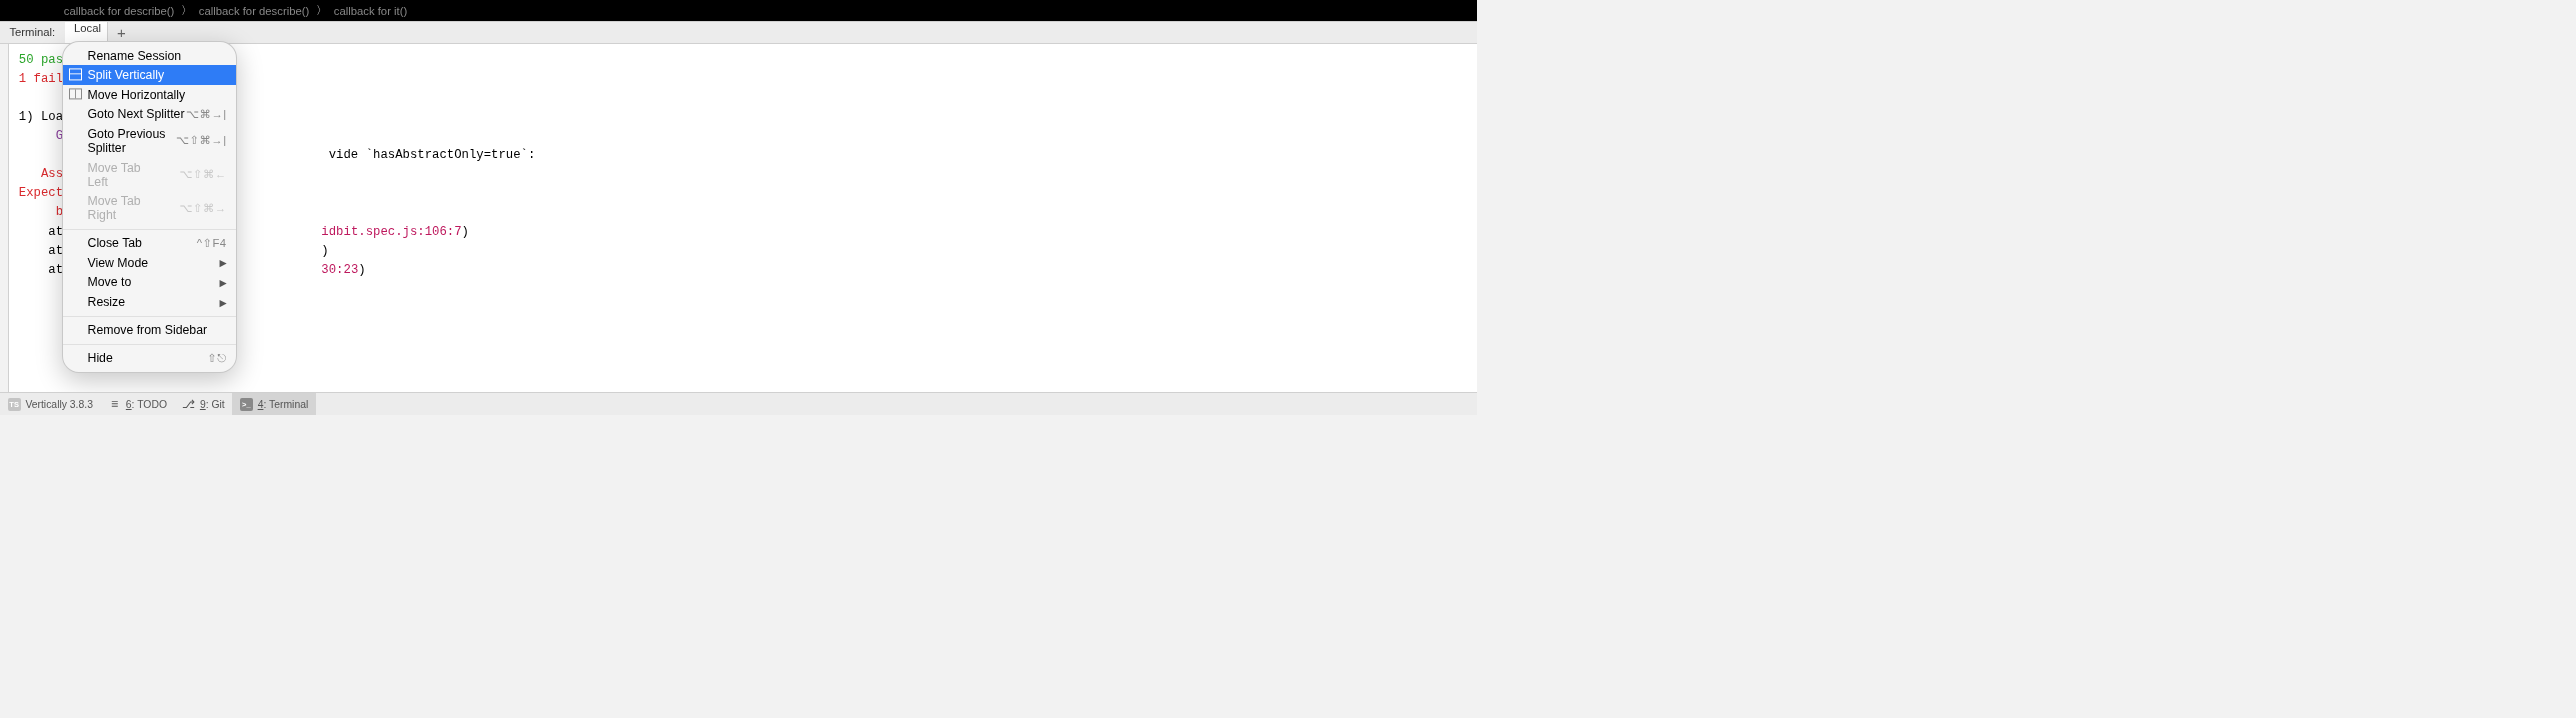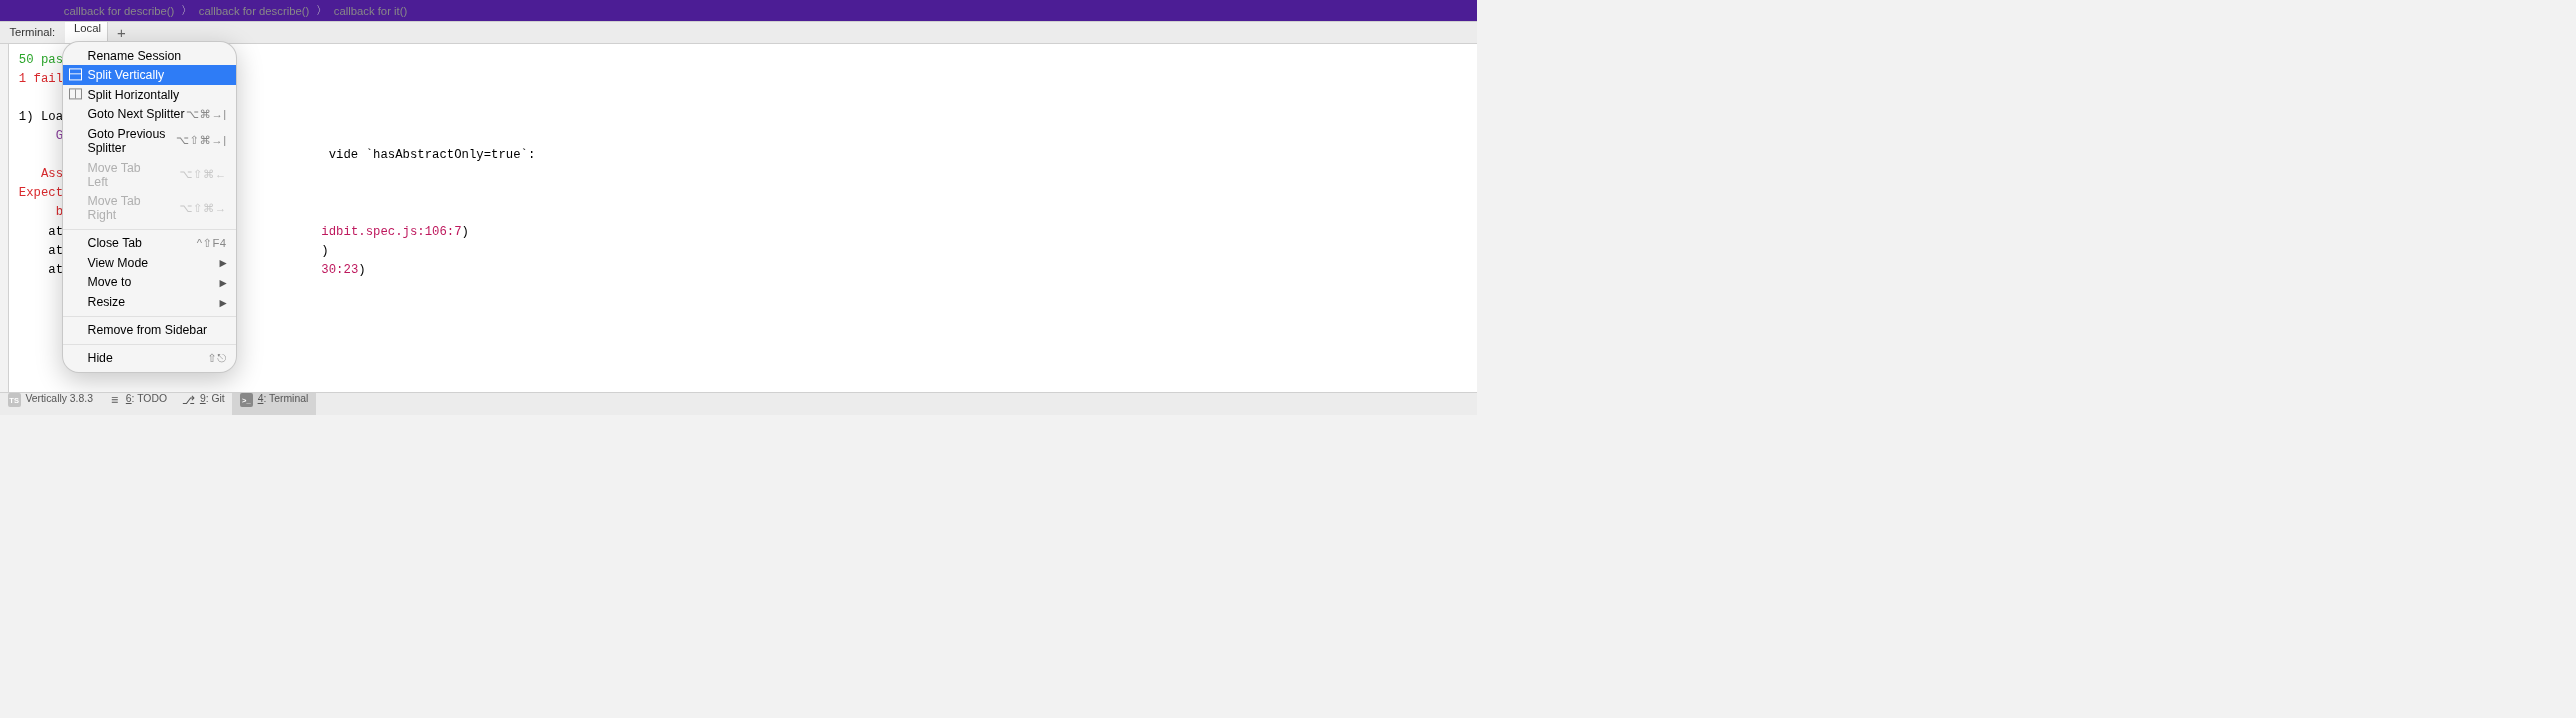--- a/index.html
+++ b/index.html
@@ -13,21 +13,21 @@
       overflow: hidden;
       position: relative;
     }
     .breadcrumb-bar {
       height: 21px;
       padding-left: 60px;
       display: flex;
       align-items: center;
       font-size: 11.3px;
       color: #888;
-      background: #4c1d95;
+      background: #000000;
     }
     .breadcrumb-item { padding: 0 3.8px; }
     .breadcrumb-sep { color: #ccc; padding: 0 2.8px; }
     .terminal-tabs-bar {
       height: 22.6px;
       background: #ececec;
       border-top: 0.9px solid #d0d0d0;
       border-bottom: 0.9px solid #d0d0d0;
       display: flex;
       align-items: center;
@@ -163,20 +163,21 @@
       height: 22.6px;
       background: #ececec;
       border-top: 0.9px solid #d0d0d0;
       display: flex;
       align-items: center;
       font-size: 10.4px;
       color: #555;
     }
     .status-item {
       display: flex;
+      align-items: center;
       gap: 4.7px;
       padding: 0 7.5px;
       height: 100%;
     }
     .status-item.active {
       background: #d4d4d4;
     }
     .status-icon {
       display: inline-flex;
       align-items: center;
@@ -248,21 +249,21 @@
 <div class="context-menu">
   <div class="menu-item">
     <span class="menu-label">Rename Session</span>
   </div>
   <div class="menu-item highlighted">
     <span class="menu-icon-slot split-v-icon"></span>
     <span class="menu-label">Split Vertically</span>
   </div>
   <div class="menu-item">
     <span class="menu-icon-slot split-h-icon"></span>
-    <span class="menu-label">Split Horizontally</span>
+    <span class="menu-label">Move Horizontally</span>
   </div>
   <div class="menu-item">
     <span class="menu-label">Goto Next Splitter</span>
     <span class="menu-shortcut">⌥⌘→|</span>
   </div>
   <div class="menu-item">
     <span class="menu-label">Goto Previous Splitter</span>
     <span class="menu-shortcut">⌥⇧⌘→|</span>
   </div>
   <div class="menu-item disabled">

